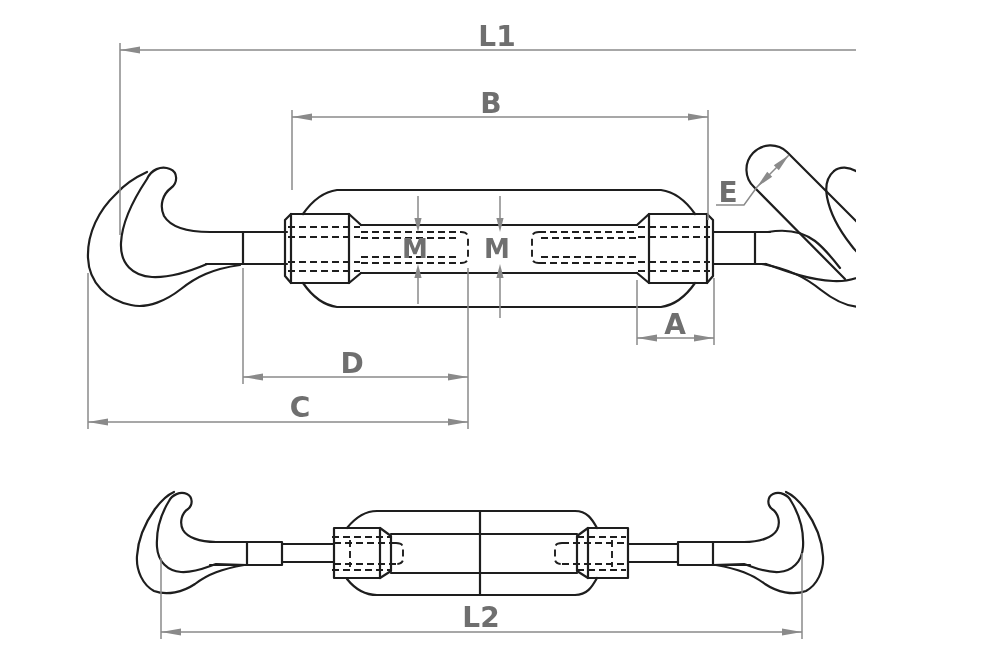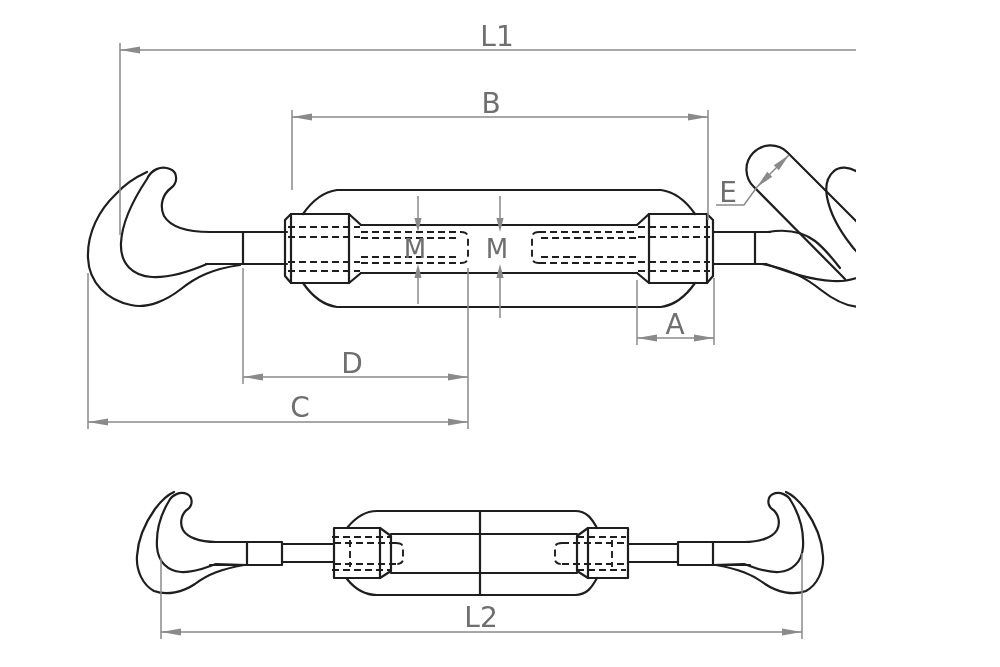--- a/index.html
+++ b/index.html
@@ -1,16 +1,16 @@
 <!DOCTYPE html>
 <html style="--bg: #ffffff; --outline: #1e1e1e; --dim: #8a8a8a; --label: #6f6f6f;"><head>
 <meta charset="utf-8">
 <style>
   html,body{margin:0;padding:0;background:#fff;}
-  .stage{position:relative;width:856px;height:667px;background:var(--bg,#ffffff);overflow:hidden;}
+  .stage{position:relative;width:856px;height:667px;background:var(--bg,#ffffff);overflow:hidden;font-weight:bold;}
   svg{display:block;}
   svg text{font-family:"DejaVu Sans","Liberation Sans",sans-serif;}
   .ol{fill:none;stroke:var(--outline,#1e1e1e);stroke-width:2.2;stroke-linecap:round;stroke-linejoin:round;}
   .dash{fill:none;stroke:var(--outline,#1e1e1e);stroke-width:1.9;stroke-dasharray:7 4;stroke-linecap:butt;}
   .dim{fill:none;stroke:var(--dim,#8a8a8a);stroke-width:1.5;}
   .ah{fill:var(--dim,#8a8a8a);stroke:none;}
   .lbl{fill:var(--label,#6f6f6f);font-size:28px;}
   .lbl-m{font-size:26px;}
 </style>
 </head>

